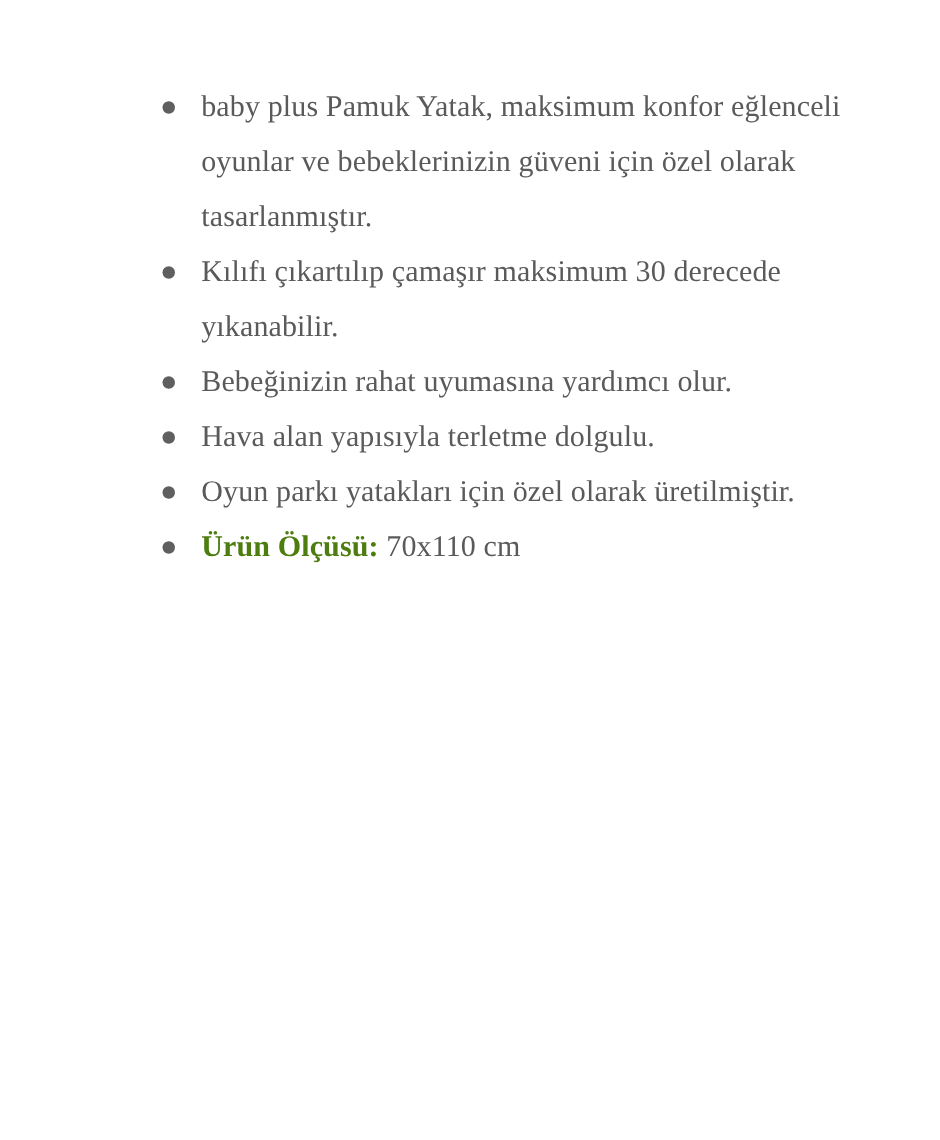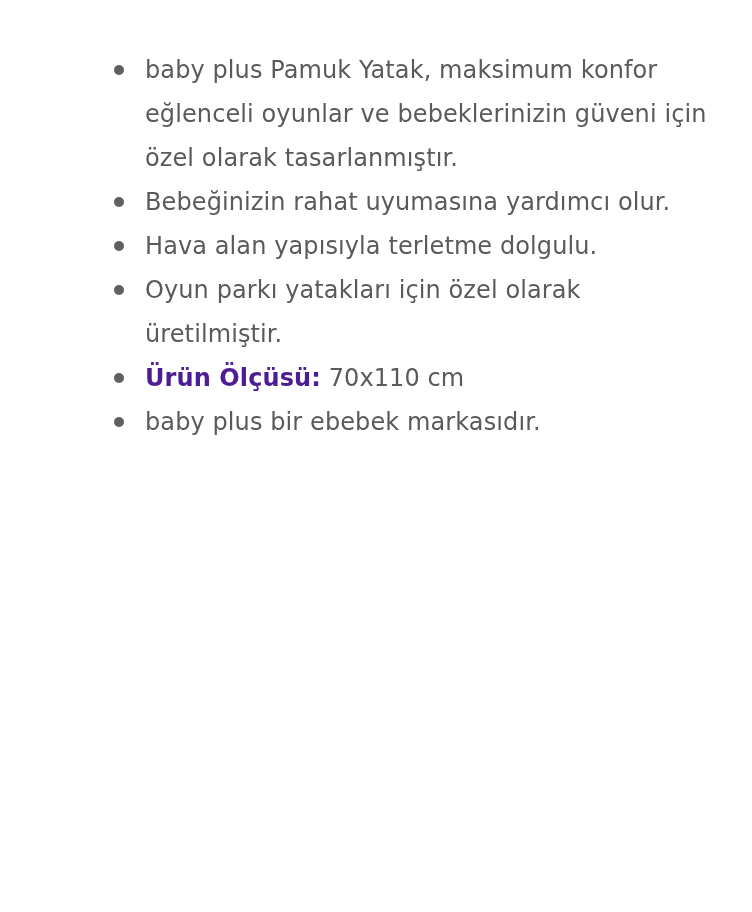--- a/index.html
+++ b/index.html
@@ -10,69 +10,70 @@
     body {
       width: 752px;
       height: 912px;
       overflow: hidden;
       position: relative;
       font-family: "DejaVu Sans", "Liberation Sans", sans-serif;
       color: #5a5a5a;
     }
     .feature-list {
       list-style: none;
-      margin: 0;
+      margin: 16px;
       padding: 0;
       position: absolute;
       left: 112px;
       top: 48px;
       width: 600px;
+      font-family: Liberation Serif, serif;
     }
     .feature-item {
       position: relative;
       padding-left: 33px;
       font-size: 24px;
       line-height: 44px;
       letter-spacing: 0.1px;
     }
     .bullet {
       position: absolute;
       left: 2px;
       top: 17px;
       width: 10px;
       height: 10px;
       border-radius: 50%;
       background: #5f5f5f;
     }
     .label-bold {
       font-weight: bold;
-      color: #4c1d95;
+      color: #4d7c0f;
     }
   </style>
 </head>
 <body>
 
 <ul class="feature-list">
   <li class="feature-item">
     <span class="bullet"></span>
     <span>baby plus Pamuk Yatak, maksimum konfor eğlenceli oyunlar ve bebeklerinizin güveni için özel olarak tasarlanmıştır.</span>
+  </li>
+  <li class="feature-item">
+    <span class="bullet"></span>
+    <span>Kılıfı çıkartılıp çamaşır maksimum 30 derecede yıkanabilir.</span>
   </li>
   <li class="feature-item">
     <span class="bullet"></span>
     <span>Bebeğinizin rahat uyumasına yardımcı olur.</span>
   </li>
   <li class="feature-item">
     <span class="bullet"></span>
     <span>Hava alan yapısıyla terletme dolgulu.</span>
   </li>
   <li class="feature-item">
     <span class="bullet"></span>
     <span>Oyun parkı yatakları için özel olarak üretilmiştir.</span>
   </li>
   <li class="feature-item">
     <span class="bullet"></span>
     <span class="label-bold">Ürün Ölçüsü:</span><span> 70x110 cm</span>
   </li>
-  <li class="feature-item">
-    <span class="bullet"></span>
-    <span>baby plus bir ebebek markasıdır.</span>
-  </li>
 </ul>
 
 </body></html>

